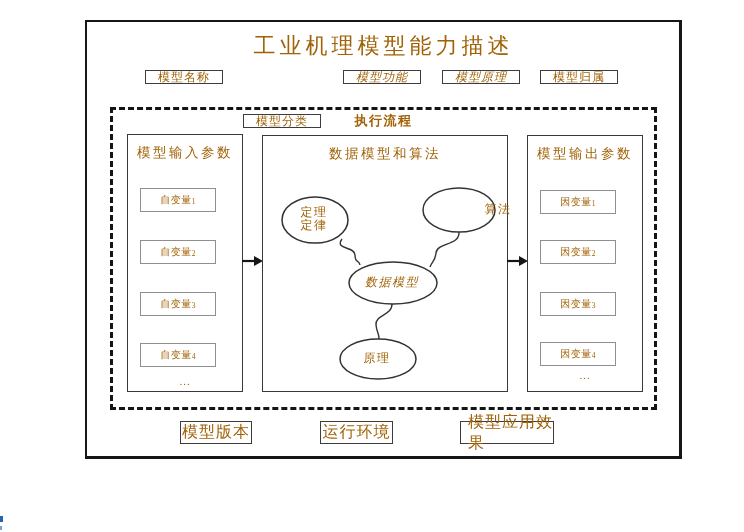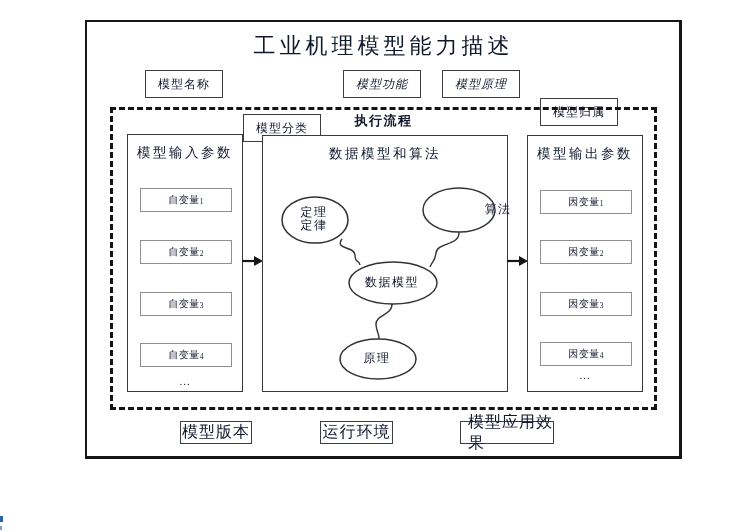--- a/index.html
+++ b/index.html
@@ -1,39 +1,39 @@
 <!DOCTYPE html>
 <html><head>
 <meta charset="utf-8">
 <style>
   html, body { margin: 0; padding: 0; background: #ffffff; }
   .canvas {
     position: relative;
     width: 744px; height: 532px;
     background: #ffffff;
     font-family: "Liberation Serif", "DejaVu Serif", serif;
-    color: #0f172a;
+    color: #a16207;
     overflow: hidden;
   }
   .abs { position: absolute; box-sizing: border-box; }
 
   .outer-frame {
     left: 85px; top: 20px; width: 597px; height: 439px;
     border: 2px solid #161616;
     border-right-width: 3px; border-bottom-width: 3px;
     background: #ffffff;
   }
   .figure-title {
     left: 85px; top: 31px; width: 597px;
     text-align: center;
     font-size: 22px; letter-spacing: 4px;
     white-space: nowrap;
   }
   .attr-box {
-    top: 70px; width: 78px; height: 28px;
+    top: 70px; width: 78px; height: 14px;
     border: 1.5px solid #3d3d3d; background: #fff;
     display: flex; align-items: center; justify-content: center;
     font-size: 12px; letter-spacing: 1px;
   }
   .dashed-region {
     left: 110px; top: 107px; width: 547px; height: 303px;
     border: 3px dashed #141414;
   }
   .process-label {
     left: 110px; top: 112px; width: 547px;
@@ -42,21 +42,21 @@
   }
   .panel {
     border: 1.5px solid #3a3a3a; background: #fff;
   }
   .panel-title {
     position: absolute; left: 0; top: 9px; width: 100%;
     text-align: center; font-size: 13.5px; letter-spacing: 2.5px;
     white-space: nowrap;
   }
   .var-box {
-    width: 92px; height: 24px;
+    width: 76px; height: 24px;
     border: 1px solid #8f8f8f; background: #fff;
     display: flex; align-items: center; justify-content: center;
     font-size: 10px; letter-spacing: 0.5px;
   }
   .var-index { font-size: 7.5px; align-self: flex-end; padding-bottom: 5px; }
   .more-dots {
     width: 116px; text-align: center;
     font-size: 11px; letter-spacing: 1px;
   }
   .node-label {
@@ -92,21 +92,21 @@
   </div>
   <div class="abs attr-box" style="left:243px;margin-top:44px;">
     <span>模型分类</span>
   </div>
   <div class="abs attr-box" style="left:343px;font-style:italic;">
     <span>模型功能</span>
   </div>
   <div class="abs attr-box" style="left:442px;font-style:italic;">
     <span>模型原理</span>
   </div>
-  <div class="abs attr-box" style="left:540px;margin-top:28px;">
+  <div class="abs attr-box" style="left:540px;">
     <span>模型归属</span>
   </div>
 
   <div class="abs dashed-region"></div>
   <div class="abs process-label">执行流程</div>
 
   <div class="abs panel" style="left:127px; top:134px; width:116px; height:258px;">
     <div class="panel-title">模型输入参数</div>
   </div>
   <div class="abs var-box" style="left:140px; top:188px;">
@@ -143,21 +143,21 @@
       <ellipse cx="130" cy="147" rx="44" ry="21" fill="#fff" stroke="#333" stroke-width="1.5"></ellipse>
       <ellipse cx="115" cy="223" rx="38" ry="20" fill="#fff" stroke="#333" stroke-width="1.5"></ellipse>
     </svg>
   </div>
 
   <div class="node-label abs" style="left:314px; top:219px;">
     <div>定理</div>
     <div>定律</div>
   </div>
   <div class="node-label abs" style="left:458px; top:209px;margin-left:40px;">算法</div>
-  <div class="node-label abs" style="left:392px; top:282px;">数据模型</div>
+  <div class="node-label abs" style="left:392px; top:282px;font-style:italic;">数据模型</div>
   <div class="node-label abs" style="left:377px; top:358px;">原理</div>
 
   <svg class="abs" style="left:507px; top:255px;" width="21" height="12" viewBox="0 0 21 12">
     <line x1="0" y1="6" x2="13" y2="6" stroke="#161616" stroke-width="2.2"></line>
     <polygon points="12,1 21,6 12,11" fill="#161616"></polygon>
   </svg>
 
   <div class="abs panel" style="left:527px; top:135px; width:116px; height:257px;">
     <div class="panel-title">模型输出参数</div>
   </div>

